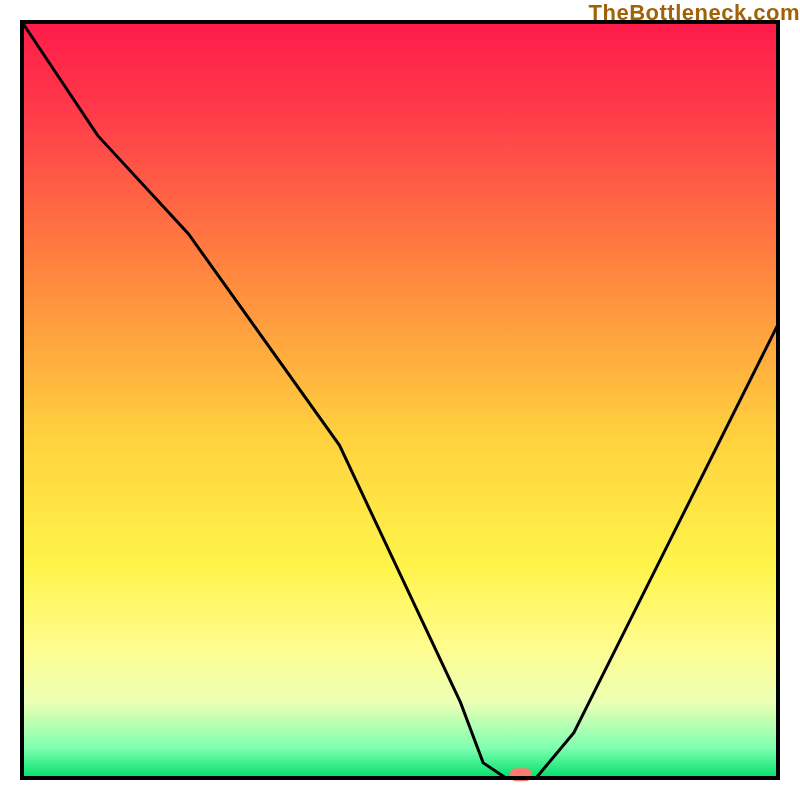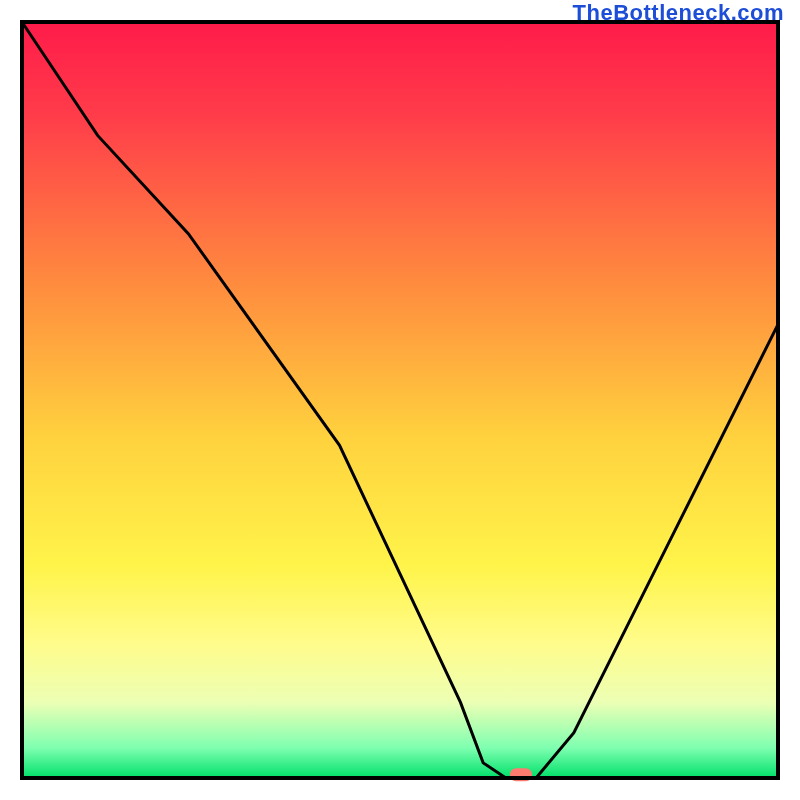--- a/index.html
+++ b/index.html
@@ -1,17 +1,17 @@
 <!DOCTYPE html>
 <html><head>
 <meta charset="utf-8">
 <style>
 body{margin:0;padding:0;background:#fff;display:flex;align-items:center;justify-content:center;height:100vh}
 .chart-wrap{width:800px;height:800px;position:relative}
-.watermark{position:absolute;top:0;right:16px;font:bold 22px Arial,sans-serif;color:#1d4ed8;letter-spacing:.5px}
+.watermark{position:absolute;top:0;right:0;font:bold 22px Arial,sans-serif;color:#a16207;letter-spacing:.5px}
 svg{display:block}
 </style>
 </head>
 <body>
 
 <div class="chart-wrap">
   <div class="watermark">TheBottleneck.com</div>
   <svg id="svg" width="800" height="800" viewBox="0 0 800 800">
     <defs>
       <linearGradient id="bg" x1="0" y1="0" x2="0" y2="1">

